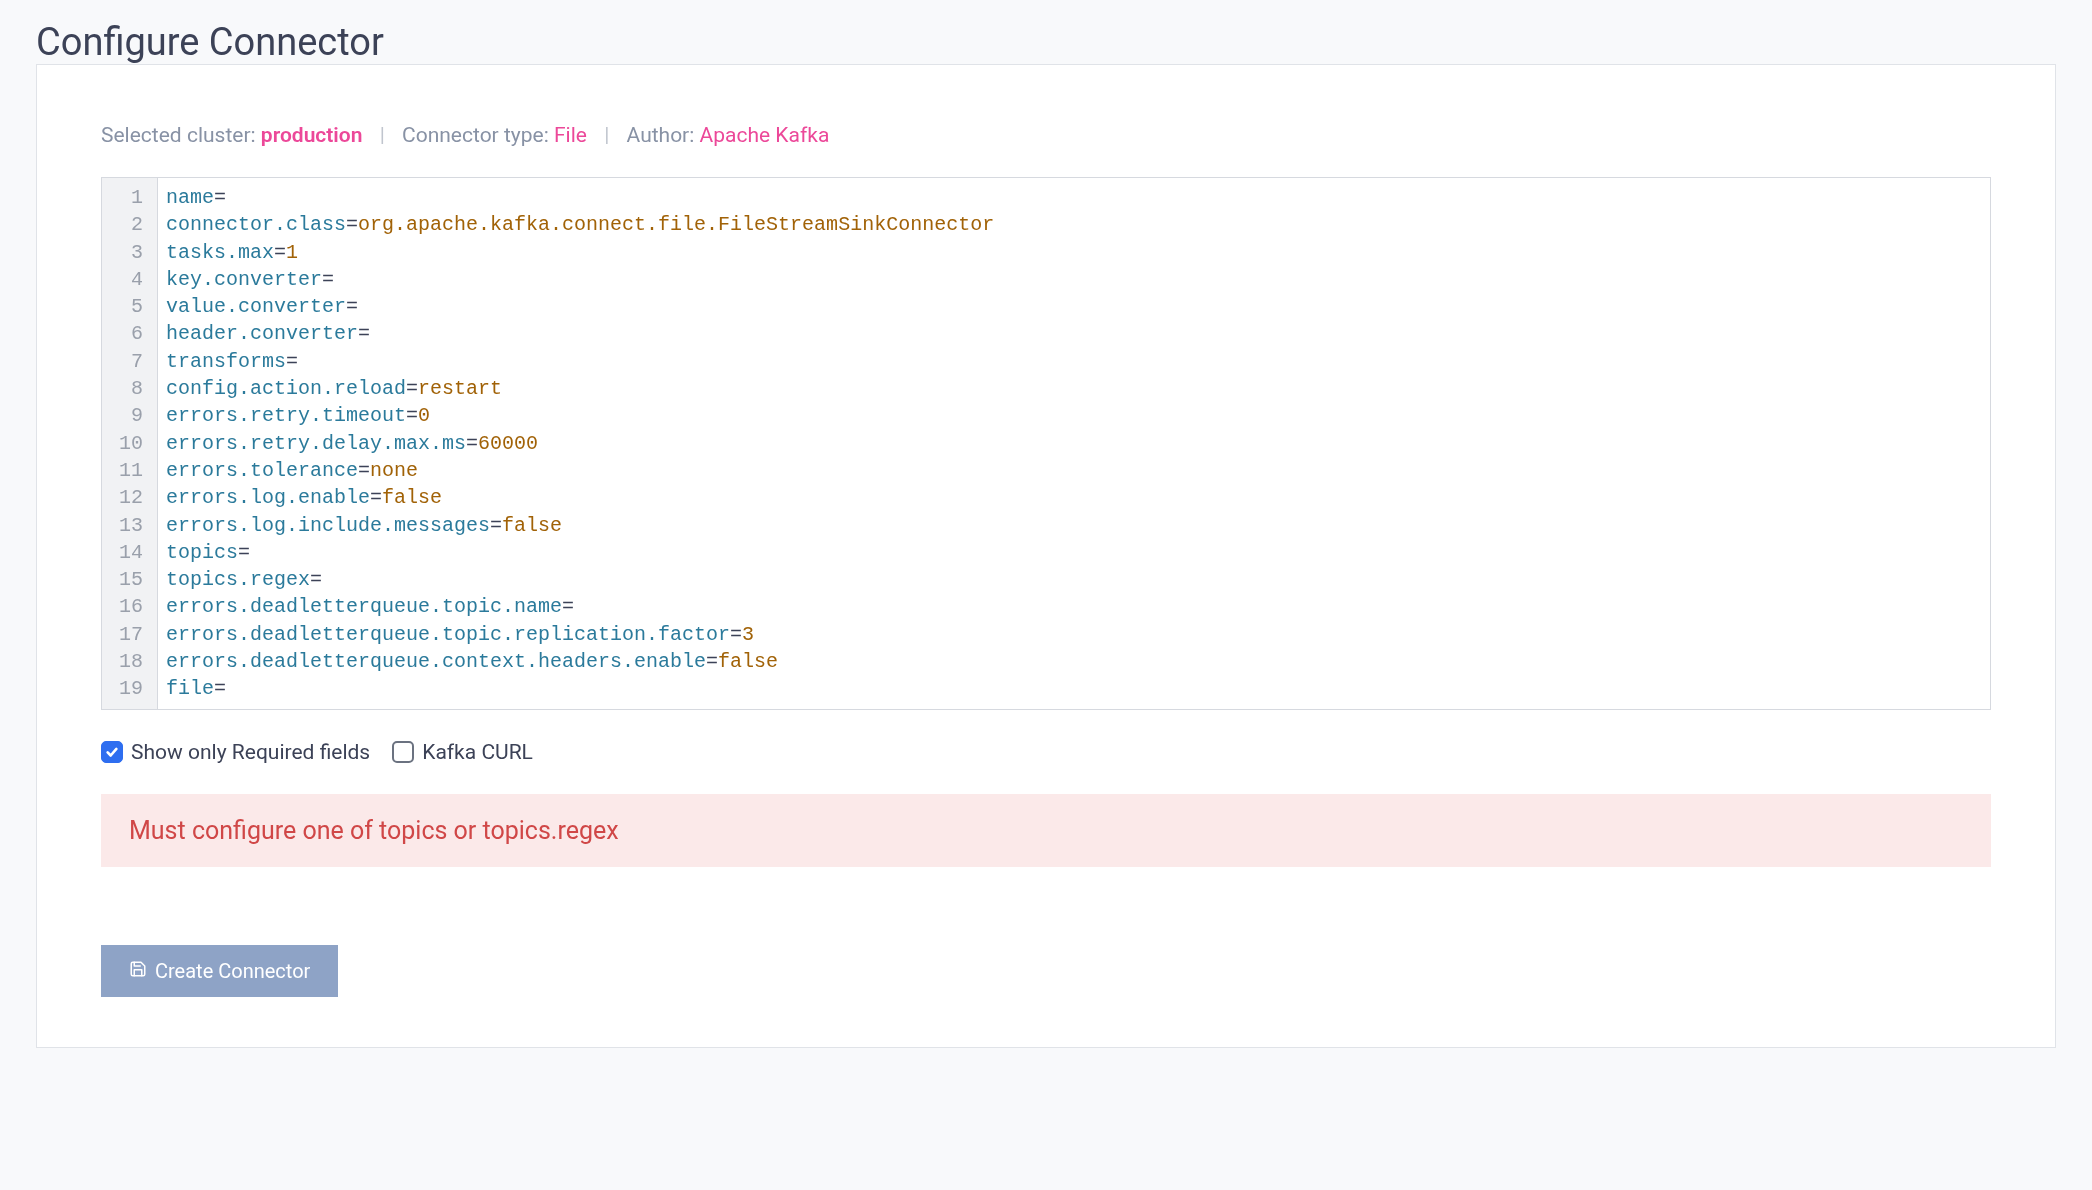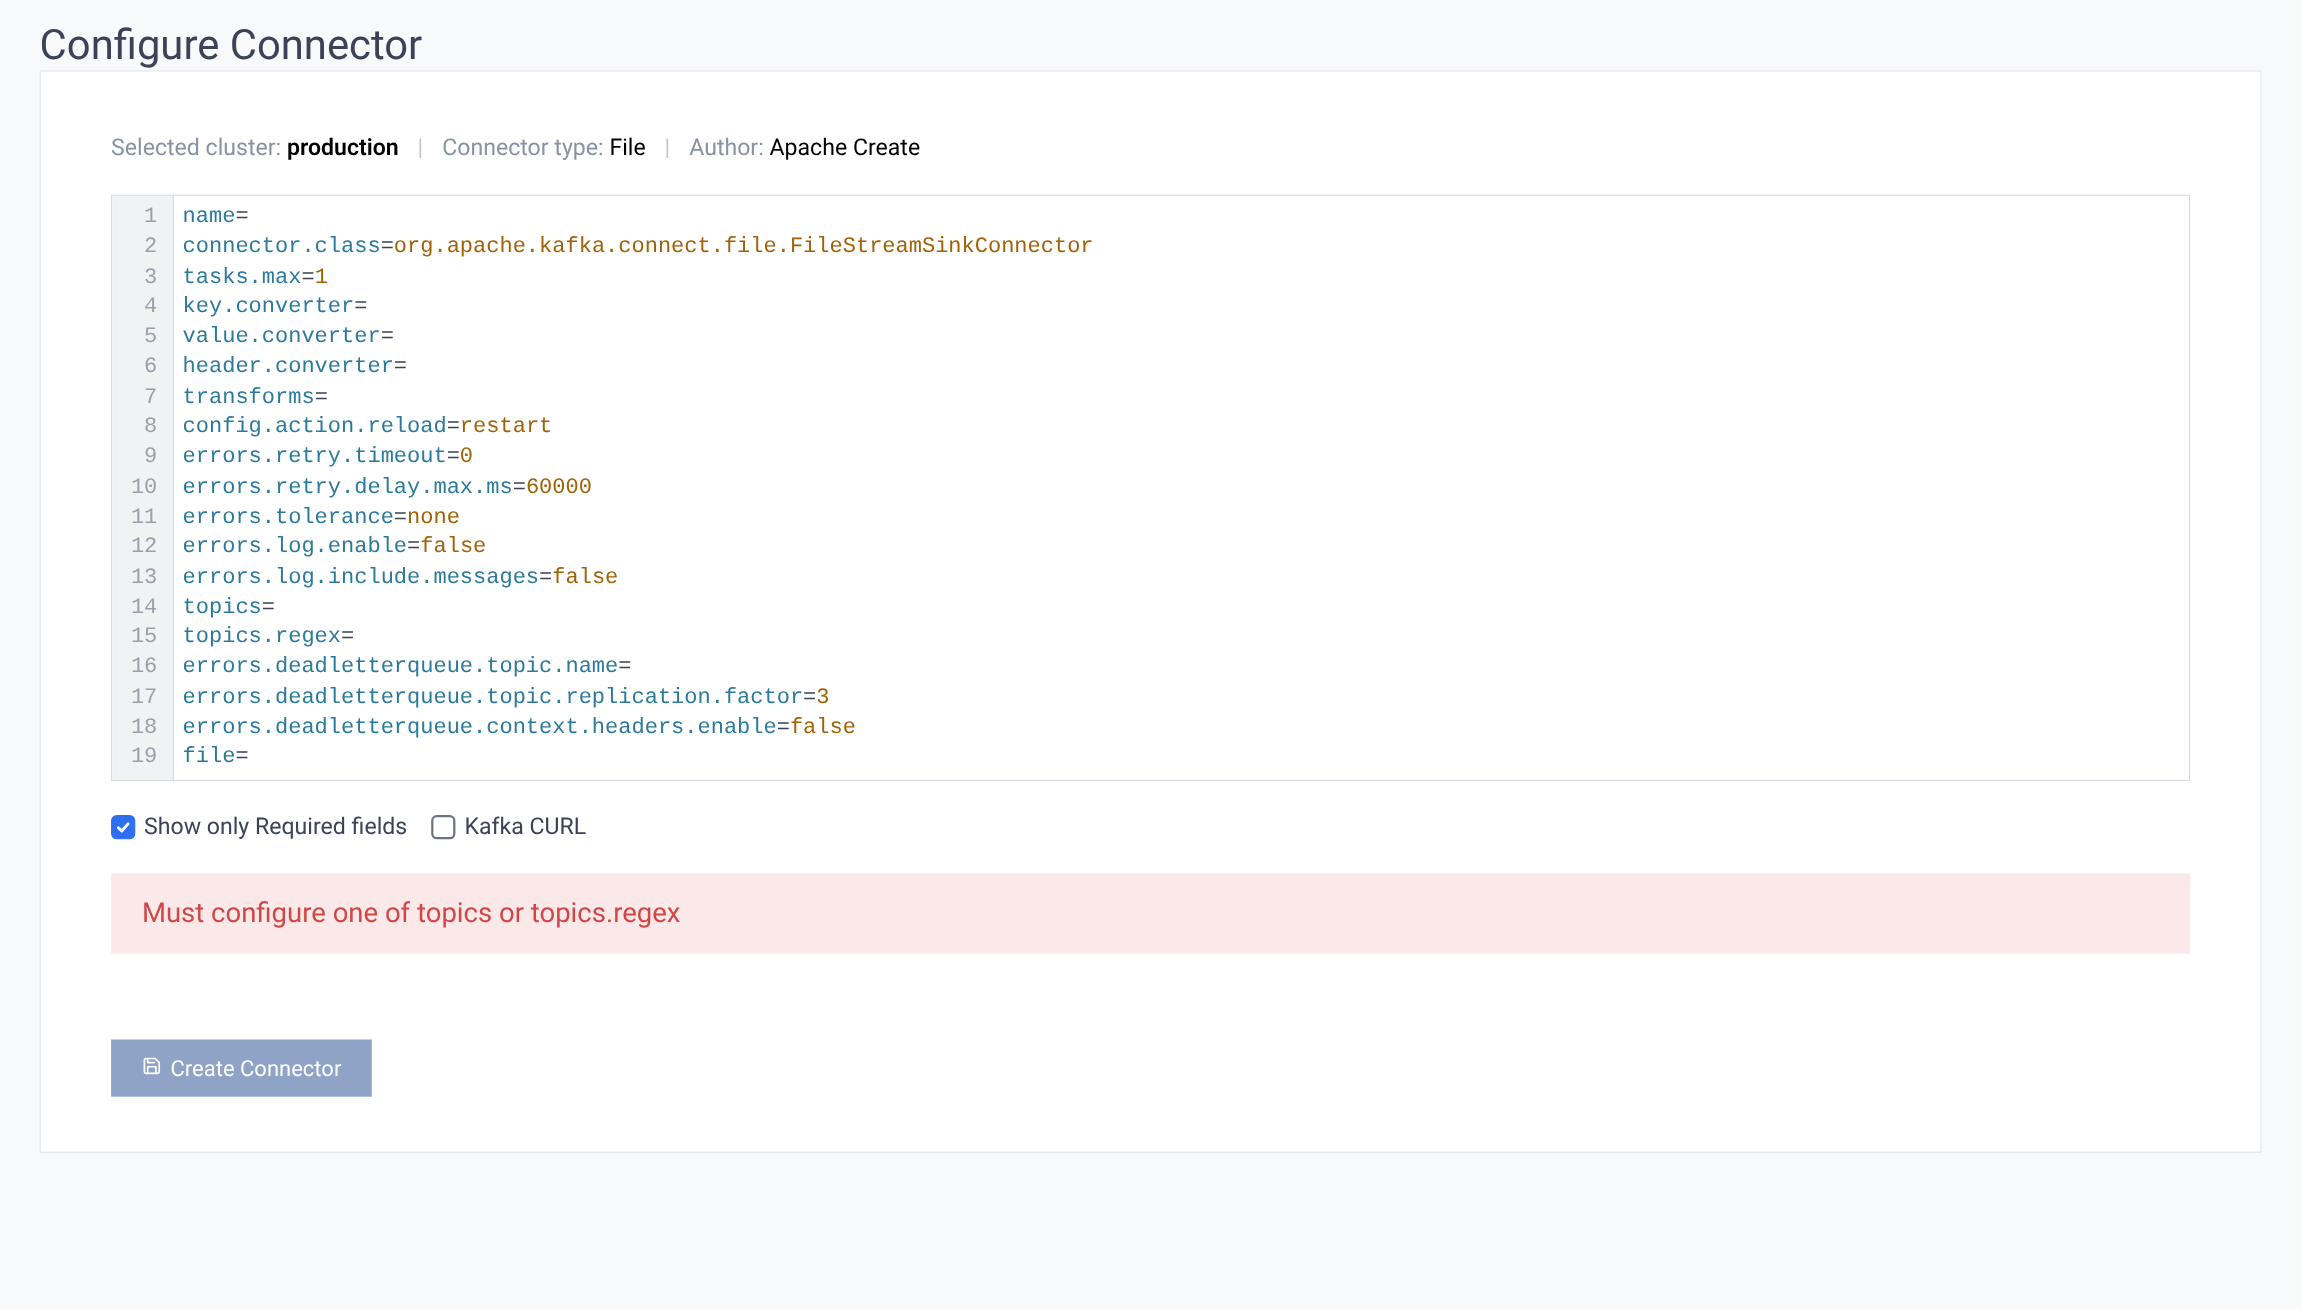--- a/index.html
+++ b/index.html
@@ -26,21 +26,21 @@
     .meta-line {
       font-size: 21px;
       color: #8892a5;
       margin-bottom: 30px;
     }
     .meta-label {
       color: #8892a5;
       text-align: center;
     }
     .meta-value {
-      color: #000000;
+      color: #ec4899;
     }
     .meta-value.bold {
       font-weight: 600;
     }
     .meta-sep {
       color: #c0c5ce;
       margin: 0 12px;
     }
     .code-editor {
       border: 1px solid #d6d9df;
@@ -152,21 +152,21 @@
     <span class="meta-label">Selected cluster:</span>
     <span> </span>
     <span class="meta-value bold">production</span>
     <span class="meta-sep">|</span>
     <span class="meta-label">Connector type:</span>
     <span> </span>
     <span class="meta-value">File</span>
     <span class="meta-sep">|</span>
     <span class="meta-label">Author:</span>
     <span> </span>
-    <span class="meta-value">Apache Create</span>
+    <span class="meta-value">Apache Kafka</span>
   </div>
 
   <div class="code-editor">
     <div class="gutter" id="gutter">
         <div>1</div>
         <div>2</div>
         <div>3</div>
         <div>4</div>
         <div>5</div>
         <div>6</div>

